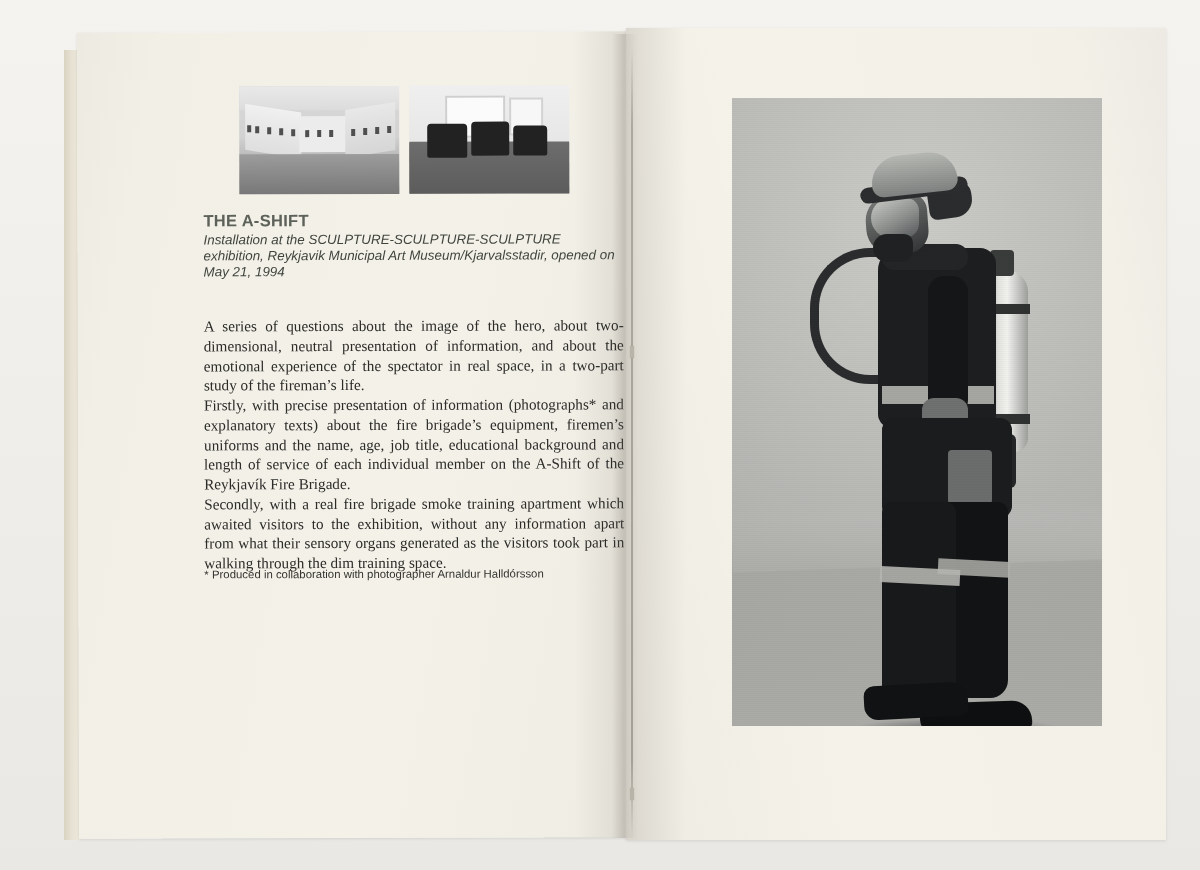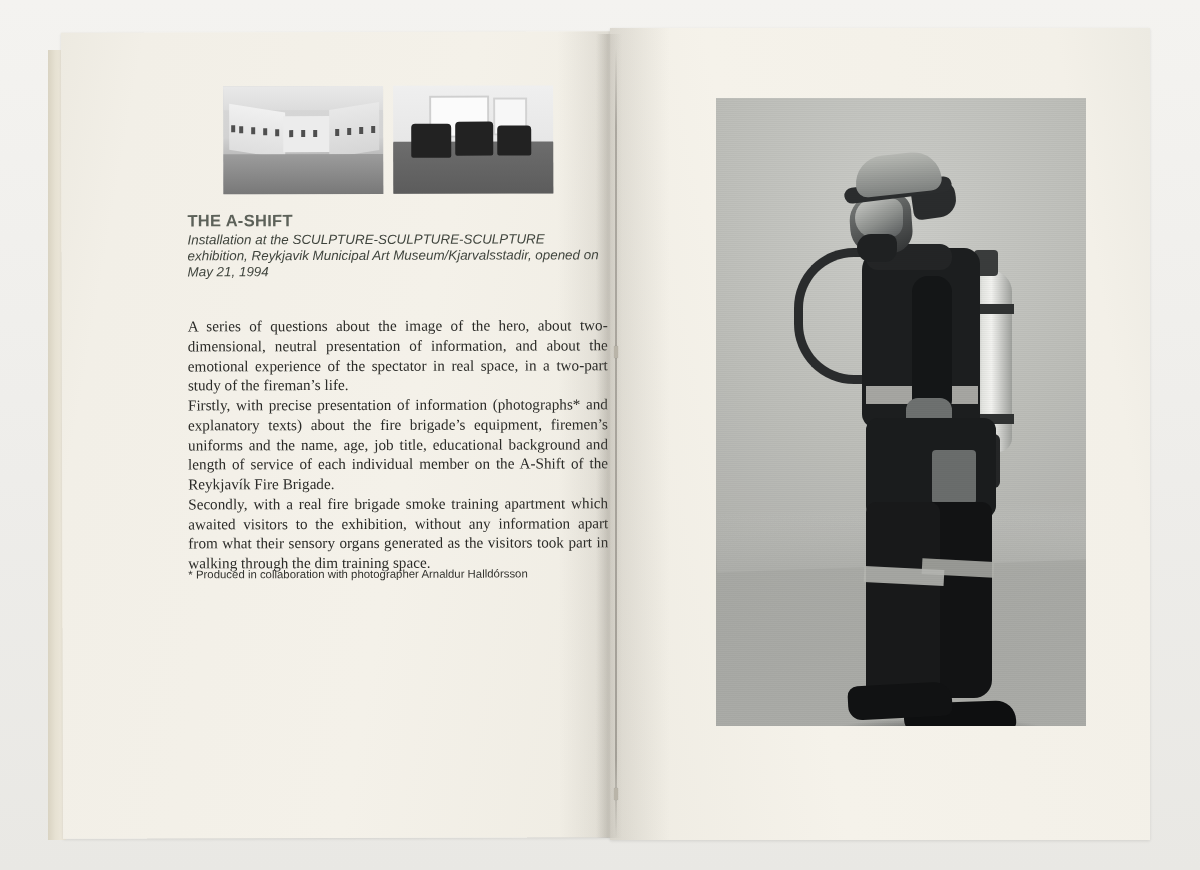--- a/index.html
+++ b/index.html
@@ -18,21 +18,21 @@
   
   .surface {
     position: absolute;
     inset: 0;
     background: linear-gradient(180deg,#f4f3f0 0%, #eeedea 55%, #e9e8e4 100%);
   }
 
   
   .booklet {
     position: absolute;
-    left: 48px;
+    left: 64px;
     top: 28px;
     width: 1100px;
     height: 815px;
   }
 
   
   .page-left {
     position: absolute;
     left: 14px;
     top: 4px;

